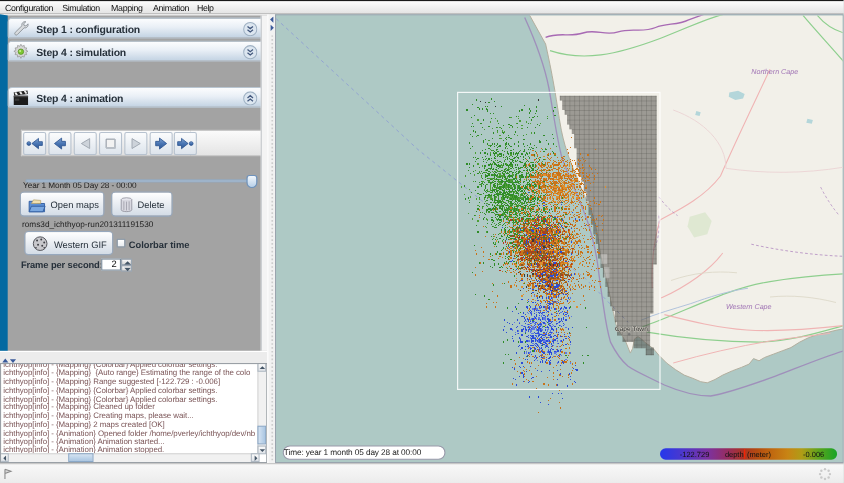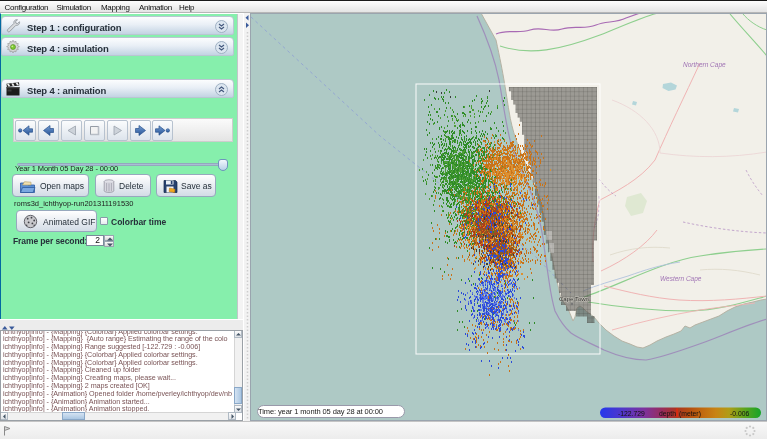--- a/index.html
+++ b/index.html
@@ -1,18 +1,18 @@
 <!DOCTYPE html>
 <html><head><meta charset="utf-8"><style>
 *{margin:0;padding:0;box-sizing:border-box}
 body{width:767px;height:439px;font-family:"Liberation Sans",sans-serif;background:#ececec;position:relative;overflow:hidden}
 .abs{position:absolute}
 #menubar{left:0;top:0;width:767px;height:13px;background:linear-gradient(#fdfdfd,#e4e4e4);border-top:1px solid #1a1a1a;border-bottom:1px solid #b6b6b6;font-size:8px;font-weight:normal;color:#111}
 #menubar span{position:absolute;top:2px;letter-spacing:-.3px}
-#steps{left:0;top:13px;width:243px;height:306px;background:#86efac;border-left:1px solid #0369a1;border-top:1px solid #fff}
+#steps{left:0;top:13px;width:243px;height:306px;background:#a3a3a3;border-left:7px solid #0369a1;border-top:1px solid #fff}
 .hdr{position:absolute;left:0;width:233px;height:19px;background:linear-gradient(#fcfdfe 0%,#e9eff6 45%,#c3d3e3 100%);border:1px solid #b9c6d2;border-radius:4px 4px 2px 2px;font-size:9.5px;font-weight:bold;color:#26303a}
 .hdr .t{position:absolute;left:25px;top:4.5px;letter-spacing:-.15px}
 .chev{position:absolute;right:5px;top:3px;width:13px;height:13px}
 .icon16{position:absolute;left:3px;top:1px;width:16px;height:16px}
 #sb1{left:237px;top:14px;width:6px;height:305px;background:#f4f4f4;border-left:1px solid #c2c6ca}
 .btn{position:absolute;background:linear-gradient(#ffffff,#e9edf2 50%,#d3dce6);border:1px solid #97a8bd;border-radius:4px;font-size:8.5px;font-weight:normal;color:#26303a;white-space:nowrap}
 #toolbar{left:12px;top:104px;width:154px;height:24px;background:linear-gradient(#fbfbfb,#e0e0e0);border:1px solid #cdcdcd;border-right:none}
 #toolbar2{left:166px;top:104px;width:66px;height:24px;background:linear-gradient(#fbfbfb,#e4e4e4);border:1px solid #cdcdcd;border-left:none}
 .mbtn{position:absolute;top:105.5px;width:21px;height:21px;background:linear-gradient(#fbfcfd,#dde4ec);border:1px solid #b7c2cf;border-radius:2px}
 #datelbl{left:14px;top:150px;font-size:7.5px;letter-spacing:-.1px;color:#222}
@@ -141,45 +141,35 @@
       <span style="position:absolute;left:27px;top:6px">Open maps</span>
     </div>
  <div class="btn" style="left:94px;top:160px;width:56px;height:23px">
       <svg style="position:absolute;left:5px;top:3px" width="17" height="17" viewBox="0 0 17 17">
         <ellipse cx="8" cy="3.5" rx="4.8" ry="1.7" fill="#eaeaf0" stroke="#8a8a96" stroke-width=".7"></ellipse>
         <path d="M3.2 3.5v9.2c0 .95 2.1 1.7 4.8 1.7s4.8-.75 4.8-1.7V3.5" fill="#d8d8e0" stroke="#8a8a96" stroke-width=".7"></path>
         <path d="M5.6 5v8M8 5.3v8M10.4 5v8" stroke="#a0a0ac" stroke-width=".8" fill="none"></path>
       </svg>
       <span style="position:absolute;left:23px;top:6px">Delete</span>
     </div>
- <div class="btn" style="left:155px;top:160px;width:60px;height:23px">
-      <svg style="position:absolute;left:5px;top:3px" width="17" height="17" viewBox="0 0 17 17">
-        <path d="M2 2.5h11.5L15 4v10.5H2z" fill="#26406e" stroke="#16284a" stroke-width=".7"></path>
-        <path d="M4 2.5h7.5v4H4z" fill="#eaf0f6"></path>
-        <path d="M8.8 3h1.7v3H8.8z" fill="#26406e"></path>
-        <path d="M4.5 8.5h7v6h-7z" fill="#f4f4f4"></path>
-        <path d="M7.5 10l5.5 1.2-.4 3.4-5.5-1.2z" fill="#f0a820" stroke="#b07010" stroke-width=".5"></path>
-      </svg>
-      <span style="position:absolute;left:24px;top:6px">Save as</span>
-    </div>
  <div class="abs" id="runlbl">roms3d_ichthyop-run201311191530</div>
  <div class="btn" style="left:15px;top:196px;width:81px;height:22px">
       <svg style="position:absolute;left:6px;top:3px" width="15" height="15" viewBox="0 0 15 15">
         <circle cx="7.5" cy="7.5" r="6.2" fill="#c8c8cc" stroke="#55565c" stroke-width=".9"></circle>
         <g fill="#3f4046">
           <circle cx="4.7" cy="4.7" r=".9"></circle>
           <circle cx="8.5" cy="3.7" r=".9"></circle>
           <circle cx="11.2" cy="6.5" r=".9"></circle>
           <circle cx="5.6" cy="8.4" r=".9"></circle>
           <circle cx="9.4" cy="9.4" r=".9"></circle>
           <circle cx="3.7" cy="11.2" r=".75"></circle>
           <circle cx="11.2" cy="11.2" r=".75"></circle>
         </g>
       </svg>
-      <span style="position:absolute;left:26px;top:6px">Animated GIF</span>
+      <span style="position:absolute;left:26px;top:6px">Western GIF</span>
     </div>
  <div class="abs" id="chk"></div>
  <div class="abs" id="chklbl">Colorbar time</div>
  <div class="abs" id="fpslbl">Frame per second:</div>
  <div class="abs" id="spin">2</div>
  <div class="spbtn" style="left:103px;top:220.5px">
       <svg width="8" height="4">
         <path d="M1 3.5L4 .5l3 3z" fill="#456"></path>
       </svg>
     </div>

